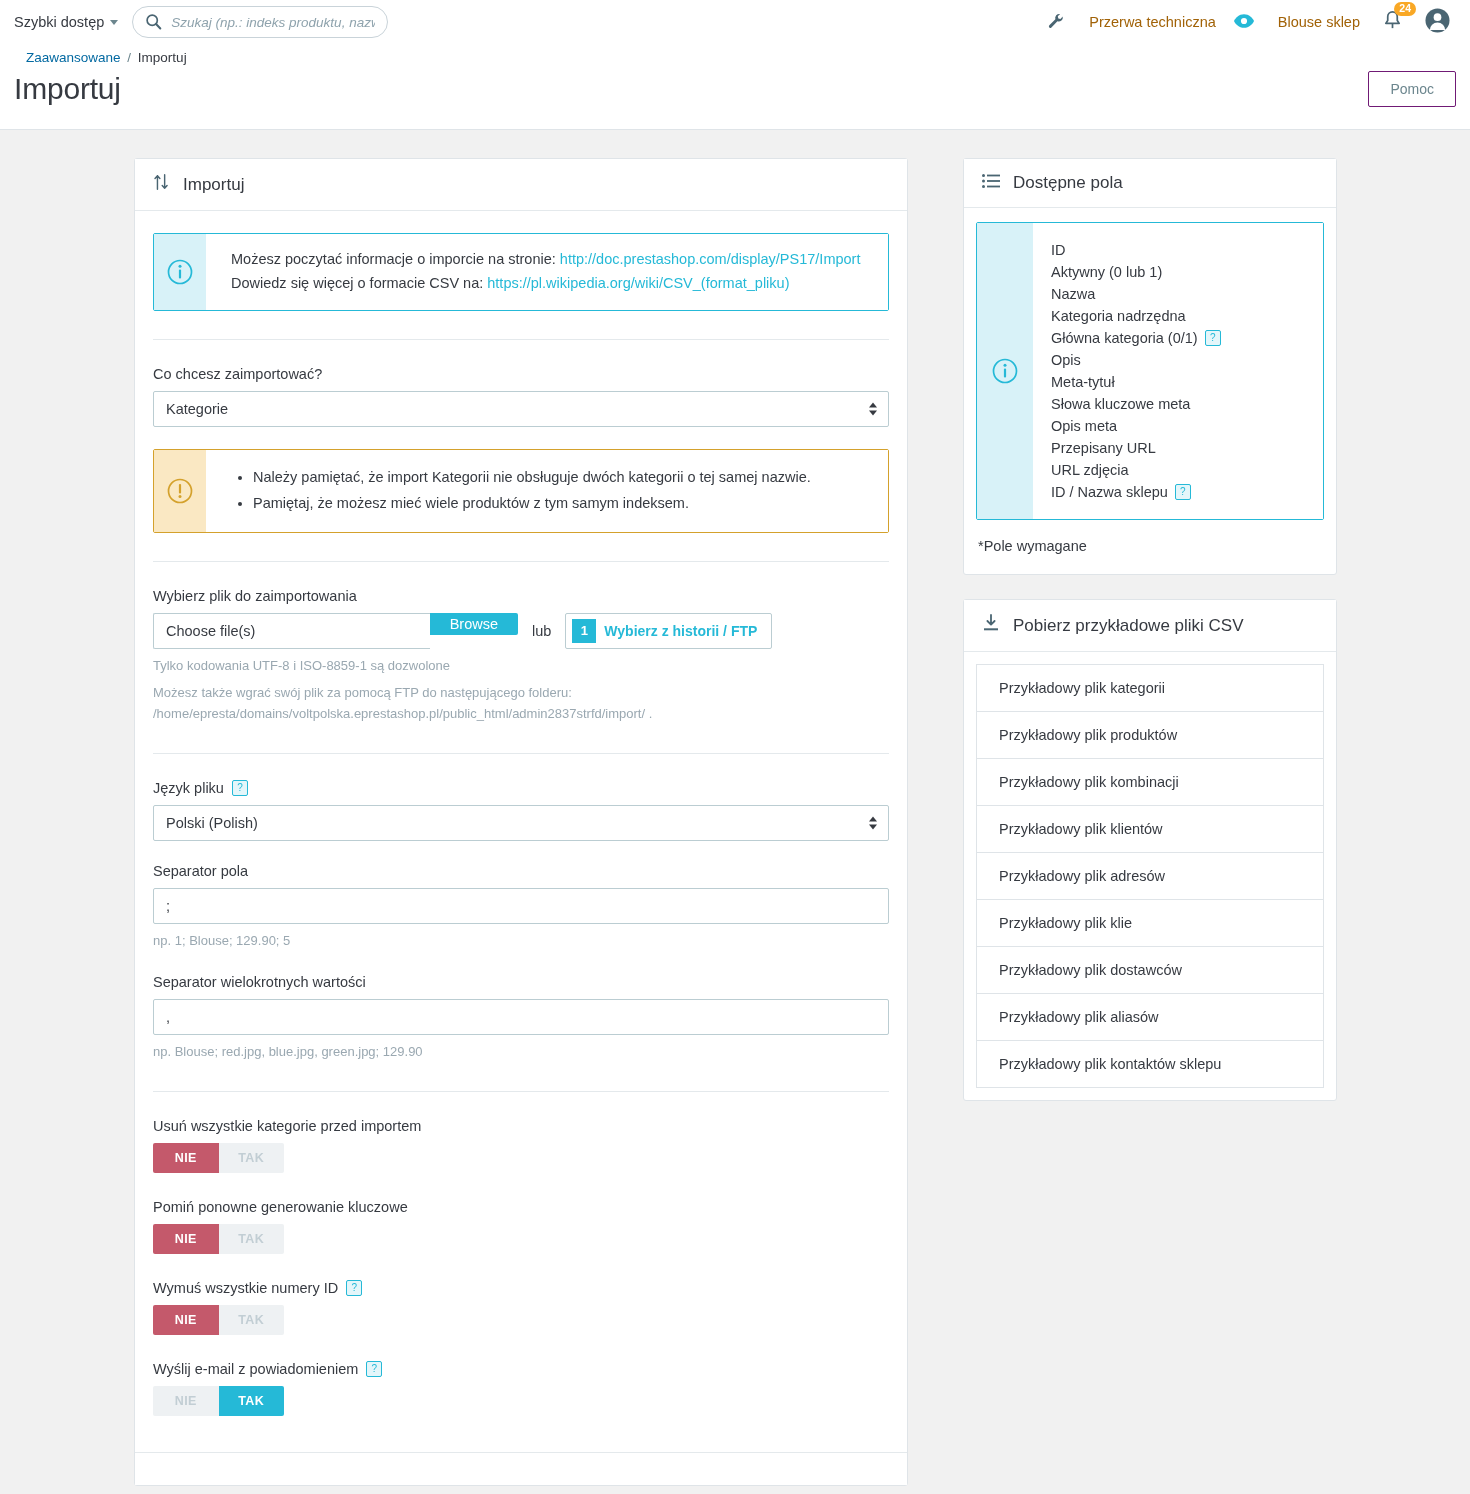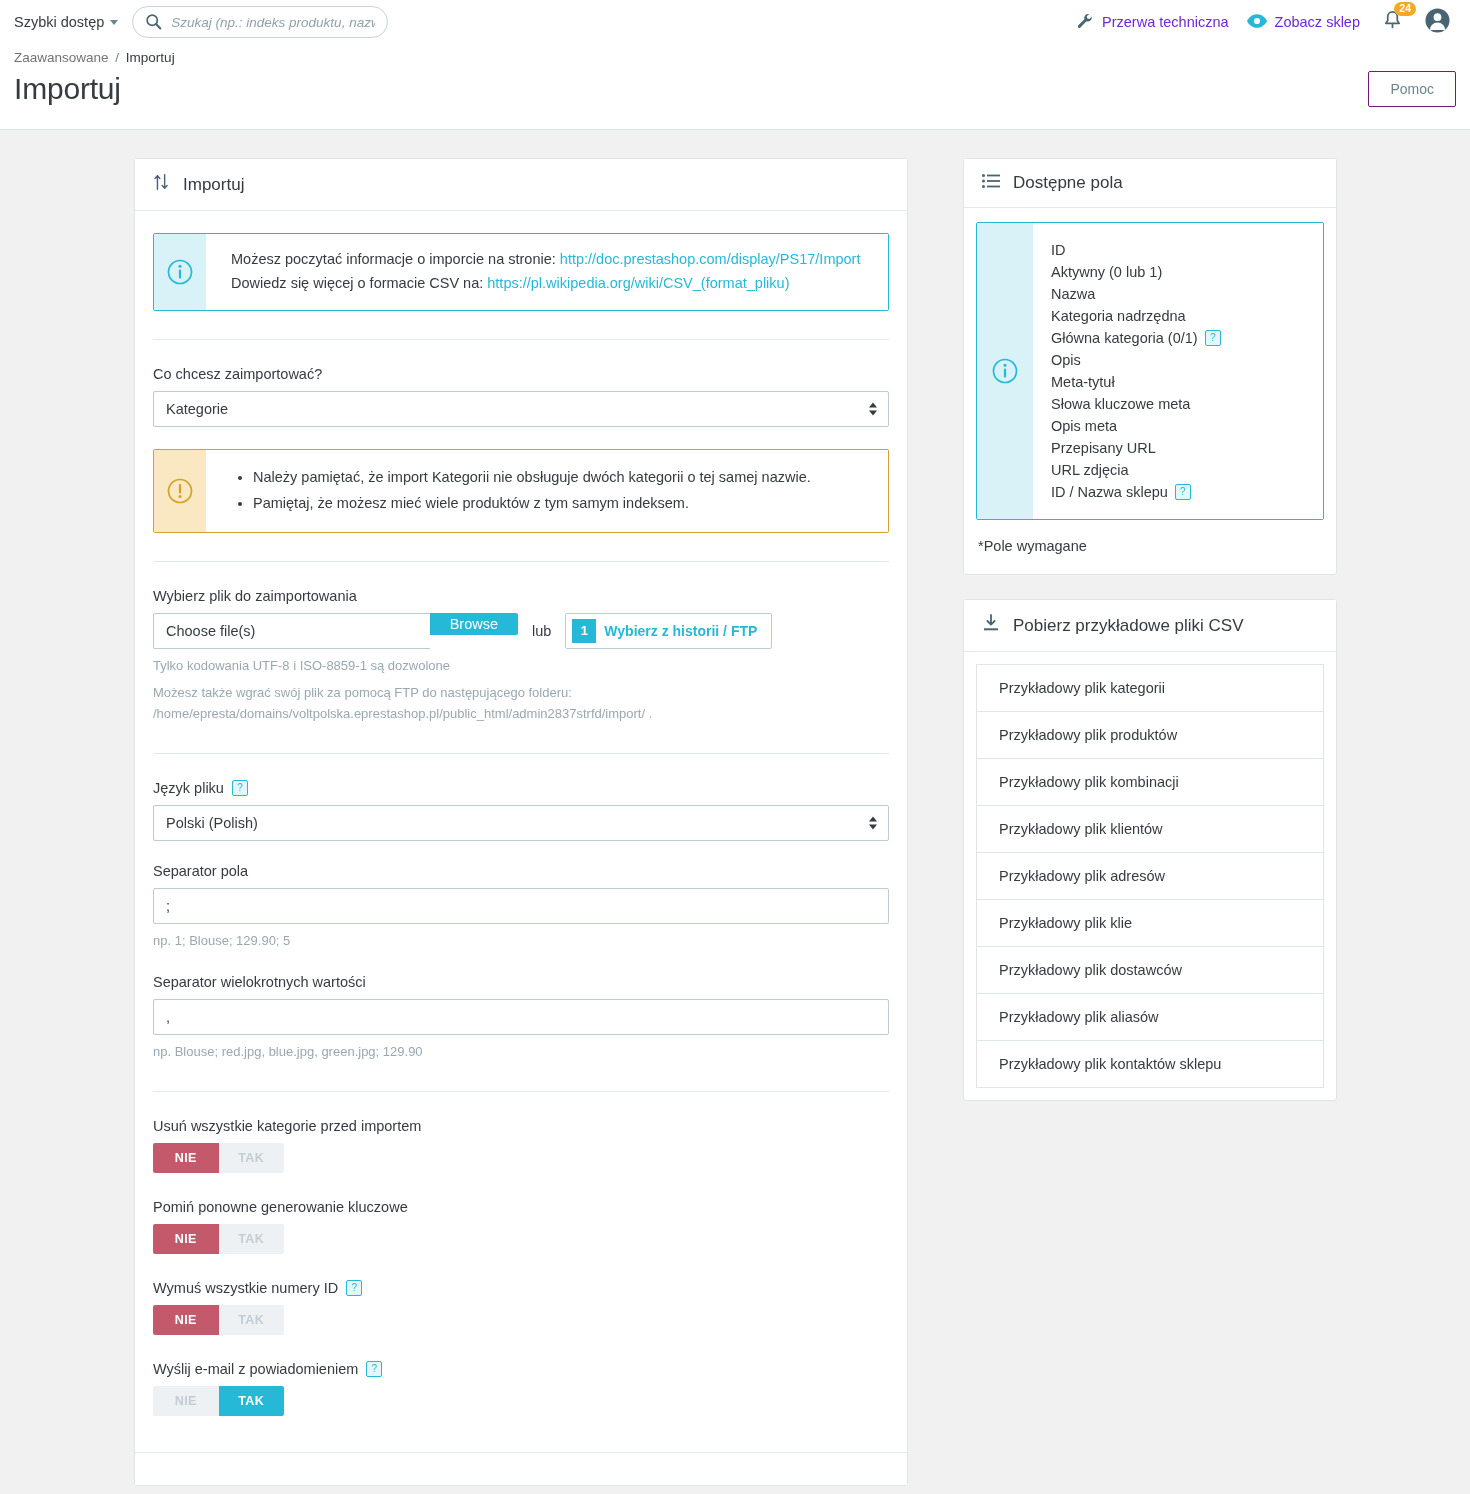--- a/index.html
+++ b/index.html
@@ -62,22 +62,22 @@
     pointer-events: none;
   }
   .topbar-right {
     margin-left: auto;
     display: flex;
     align-items: center;
     gap: 18px;
     padding-right: 6px;
   }
   .tb-link {
-    display: flex; align-items: center; gap: 8px;
-    font-size: 14.5px; color: #6d28d9;
+    display: flex; align-items: center; gap: 24px;
+    font-size: 14.5px; color: #a16207;
     cursor: pointer; white-space: nowrap;
   }
   .bell-wrap { position: relative; cursor: pointer; padding: 0 4px; }
   .bell-badge {
     position: absolute;
     top: -8px; right: -9px;
     background: #f9a825;
     color: #fff;
     font-size: 10.5px;
     font-weight: bold;
@@ -91,21 +91,21 @@
   .page-head {
     background: #fff;
     padding: 0 14px;
     border-bottom: 1px solid #dfe4e8;
   }
   .breadcrumb {
     font-size: 13.5px;
     color: #363a41;
     padding-top: 6px;
   }
-  .breadcrumb a { color: #737373; text-decoration: none; cursor: pointer; }
+  .breadcrumb a { color: #0369a1; text-decoration: none; cursor: pointer; margin-left: 12px; }
   .breadcrumb .sep { color: #6c868e; margin: 0 3px; }
   .title-row {
     display: flex;
     align-items: center;
     justify-content: space-between;
     padding: 6px 0 22px;
   }
   h1.page-title {
     margin: 0;
     font-size: 30px;
@@ -422,21 +422,21 @@
       <span>Przerwa techniczna</span>
     </div>
 
     <div class="tb-link">
       <span>
         <svg width="20" height="16" viewBox="0 0 22 15">
             <path d="M11 0C5.5 0 1.5 4 0 7.5 1.5 11 5.5 15 11 15s9.5-4 11-7.5C20.5 4 16.5 0 11 0z" fill="#25b9d7"></path>
             <circle cx="11" cy="7.5" r="3.4" fill="#fff"></circle>
           </svg>
       </span>
-      <span>Zobacz sklep</span>
+      <span>Blouse sklep</span>
     </div>
 
     <div class="bell-wrap">
       <span>
         <svg width="21" height="21" viewBox="0 0 22 22">
             <path d="M11 2c-3 0-5 2.2-5 5v4l-2 3h14l-2-3V7c0-2.8-2-5-5-5z" fill="none" stroke="#4a6572" stroke-width="1.8" stroke-linejoin="round"></path>
             <line x1="11" y1="14" x2="11" y2="19" stroke="#4a6572" stroke-width="1.8"></line>
           </svg>
       </span>
       <span class="bell-badge">24</span>

